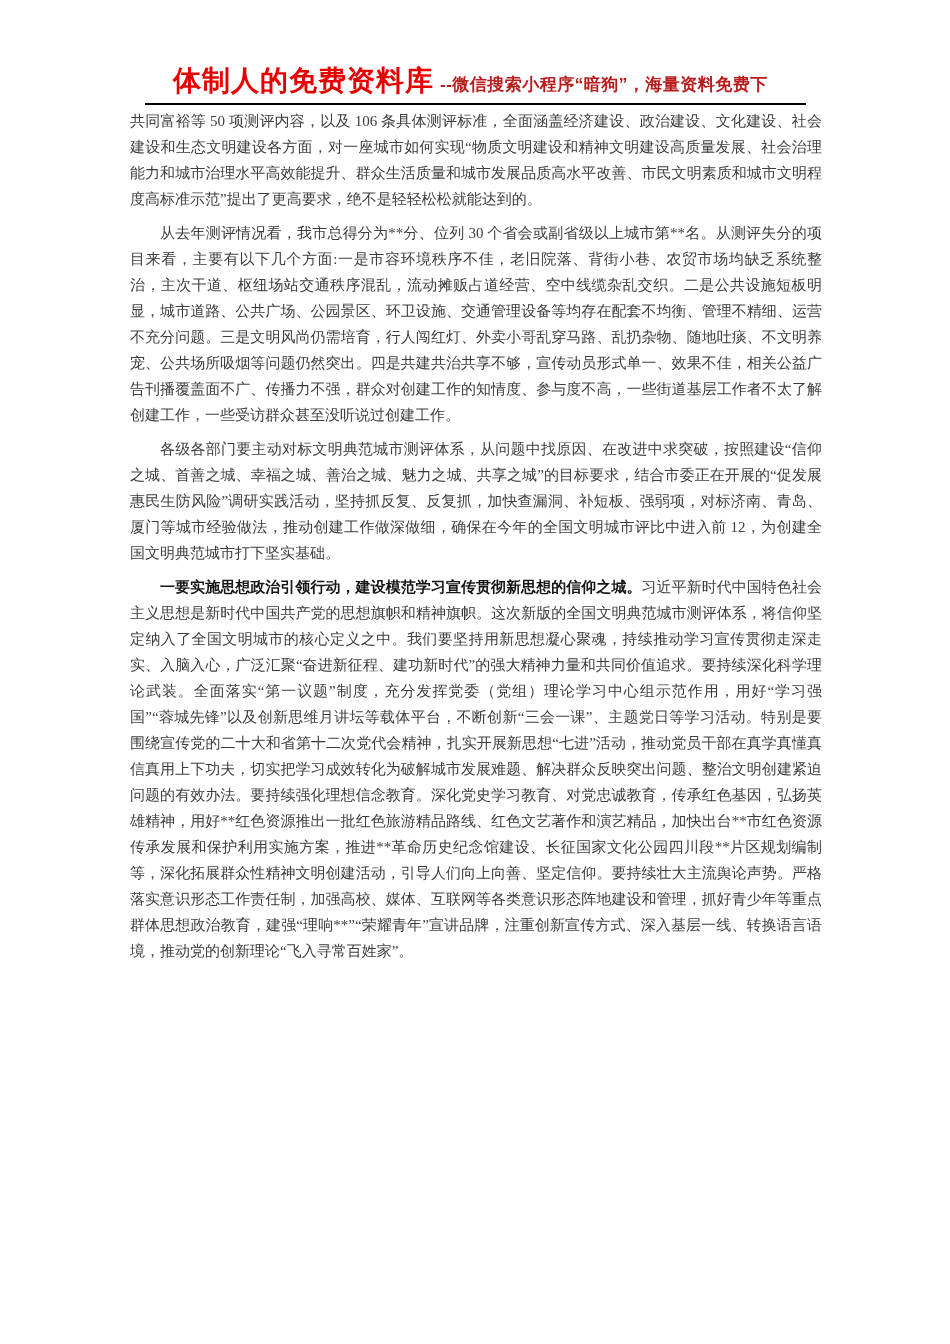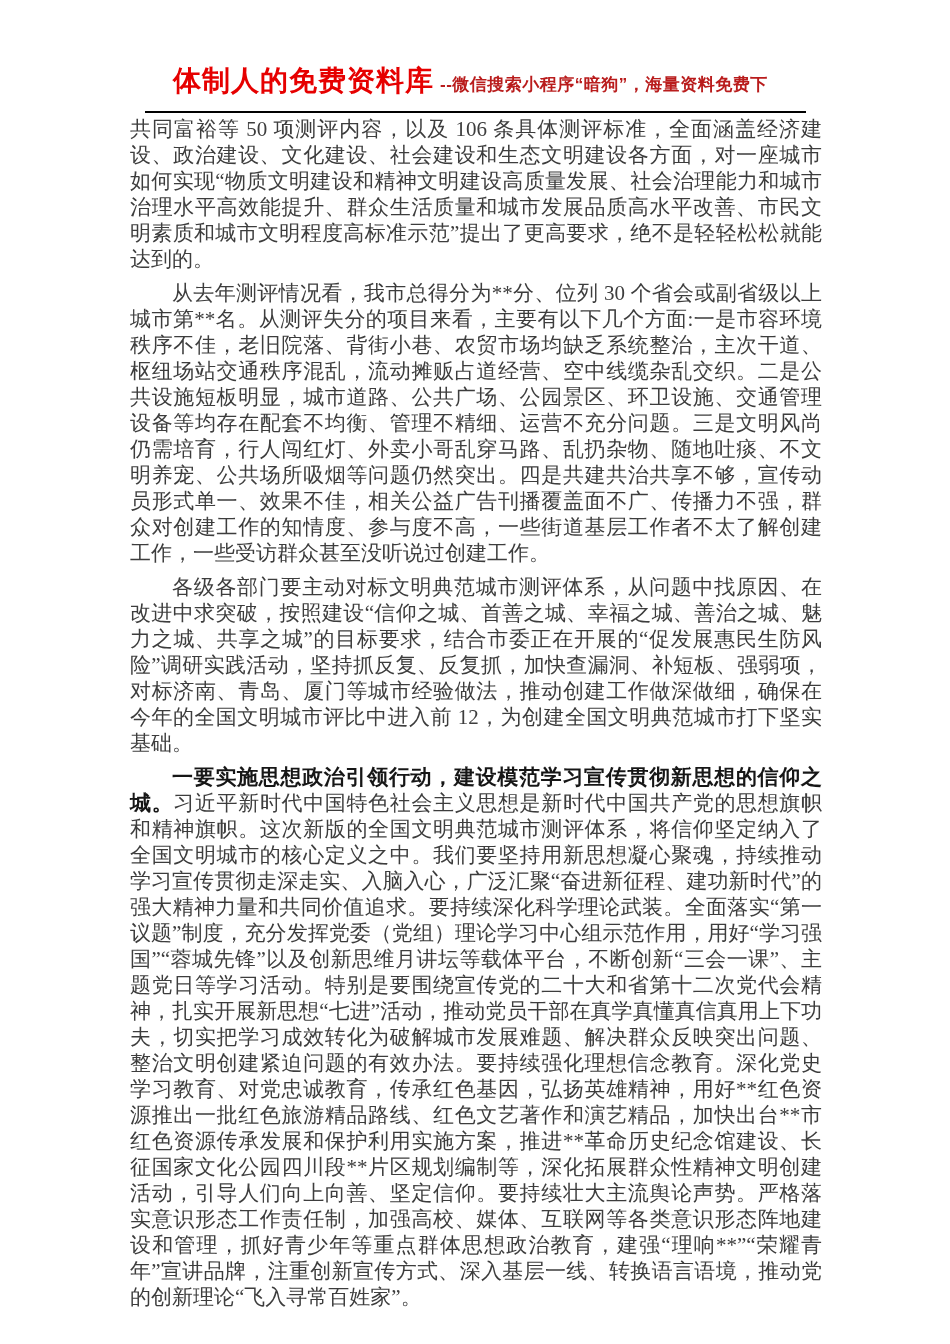--- a/index.html
+++ b/index.html
@@ -15,21 +15,21 @@
     overflow: hidden;
     font-family: "Liberation Serif", "DejaVu Serif", serif;
   }
   
   .header {
     position: absolute;
     left: 145px;
     top: 62px;
     width: 661px;
     border-bottom: 2px solid #000000;
-    padding-bottom: 11px;
+    padding-bottom: 3px;
     display: flex;
     align-items: baseline;
     white-space: nowrap;
     font-family: "Liberation Sans", "DejaVu Sans", sans-serif;
   }
   .brand {
     margin-left: 28px;
     font-size: 28px;
     font-weight: 700;
     color: #e60000;
@@ -39,23 +39,23 @@
     margin-left: 6px;
     font-size: 17px;
     font-weight: 600;
     color: #b91c1c;
     letter-spacing: 0.5px;
   }
   
   .content {
     position: absolute;
     left: 130px;
-    top: 116px;
+    top: 108px;
     width: 692px;
-    font-size: 21px;
+    font-size: 15px;
     line-height: 26px;
     color: #3d3d3d;
     text-align: justify;
     text-justify: inter-ideograph;
   }
   .para {
     margin: 0 0 8px 0;
     text-indent: 2em;
   }
   .para.no-indent {

